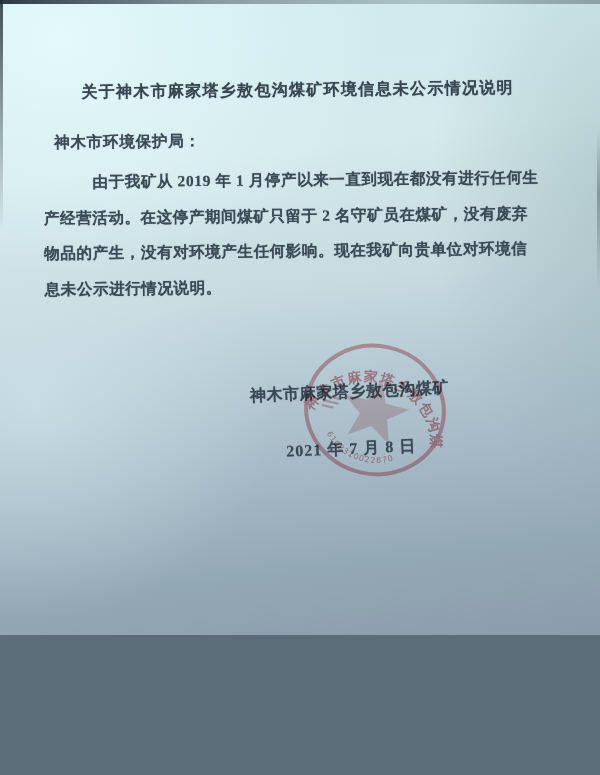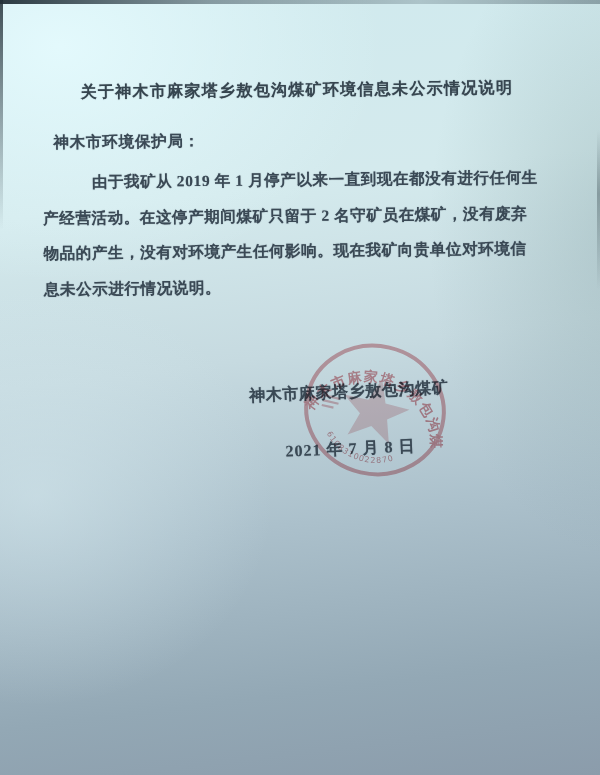--- a/index.html
+++ b/index.html
@@ -1,18 +1,18 @@
 <!DOCTYPE html>
 <html><head>
 <meta charset="utf-8">
 <style>
   html,body{margin:0;padding:0;background:#5c6d7a;}
   .photo{
     position:relative;
-    width:600px;height:775px;
+    width:600px;height:635px;
     overflow:hidden;
     font-family:"Liberation Serif","DejaVu Serif",serif;
     background:
       radial-gradient(ellipse 520px 380px at 10% 6%, rgba(228,250,253,.95), rgba(228,250,253,0) 62%),
       radial-gradient(ellipse 300px 500px at 104% 30%, rgba(118,148,150,.32), rgba(118,148,150,0) 65%),
       radial-gradient(ellipse 340px 300px at 6% 64%, rgba(213,233,239,.55), rgba(213,233,239,0) 70%),
       linear-gradient(173deg,#d0eaee 0%, #d4eaed 26%, #c6dae0 46%, #abc0cb 66%, #93a8b5 86%, #8b9cab 100%);
   }
   
   .edge-top{position:absolute;top:0;left:0;right:0;height:4px;

